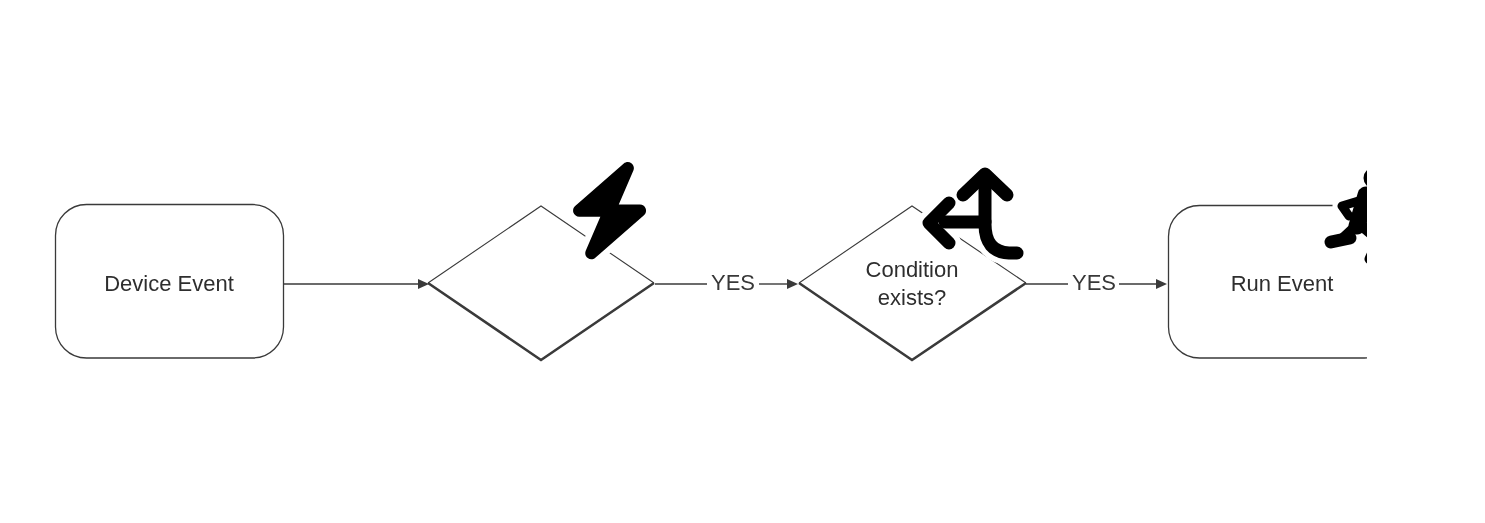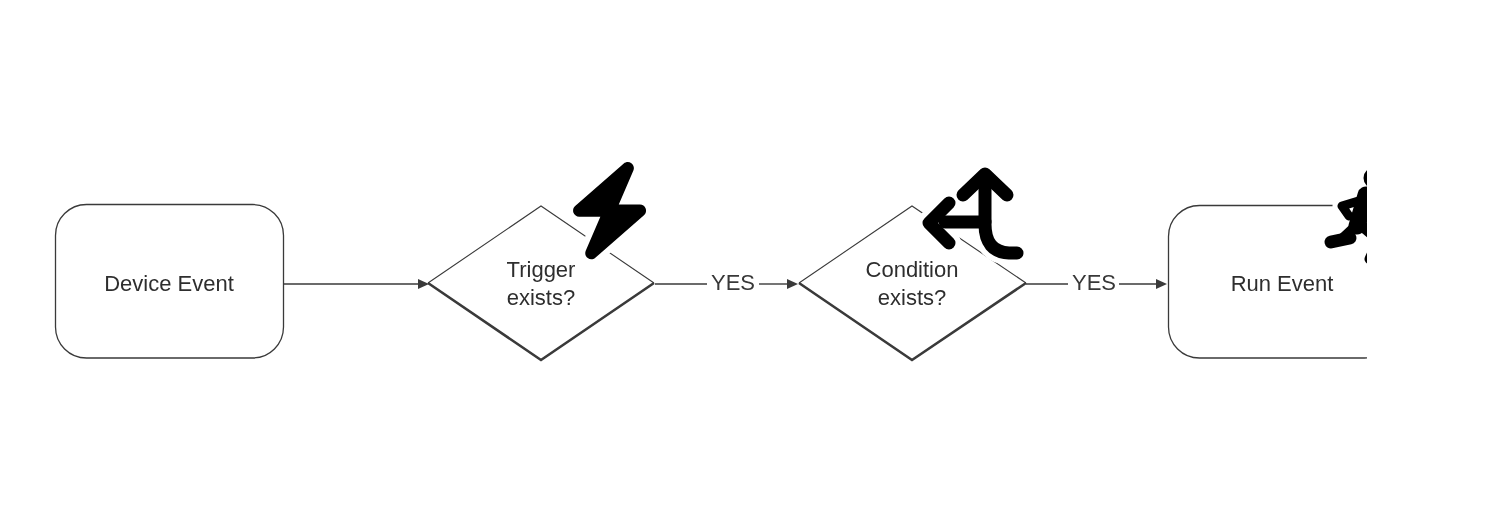--- a/index.html
+++ b/index.html
@@ -111,24 +111,20 @@
         <path d="M1371 202 Q1386 213 1392 216 L1398 211" stroke-width="5.5"></path>
         <path d="M1358 224 L1343 238" stroke-width="10"></path>
         <path d="M1331 242 L1350 238" stroke-width="13"></path>
         <path d="M1361 225 L1379 240 L1370 259" stroke-width="11"></path>
       </g>
     </g>
   </svg>
 
   <div class="lbl" style="left:169px;top:284px;">Device Event</div>
 
-  <div class="lbl" style="left:541px;top:284px;">
-    <div>Trigger</div>
-    <div>exists?</div>
-  </div>
 
   <div class="edge-lbl" style="left:733px;top:283px;">YES</div>
 
   <div class="lbl" style="left:912px;top:284px;text-align:center;">
     <div>Condition</div>
     <div>exists?</div>
   </div>
 
   <div class="edge-lbl" style="left:1094px;top:283px;">YES</div>
 

